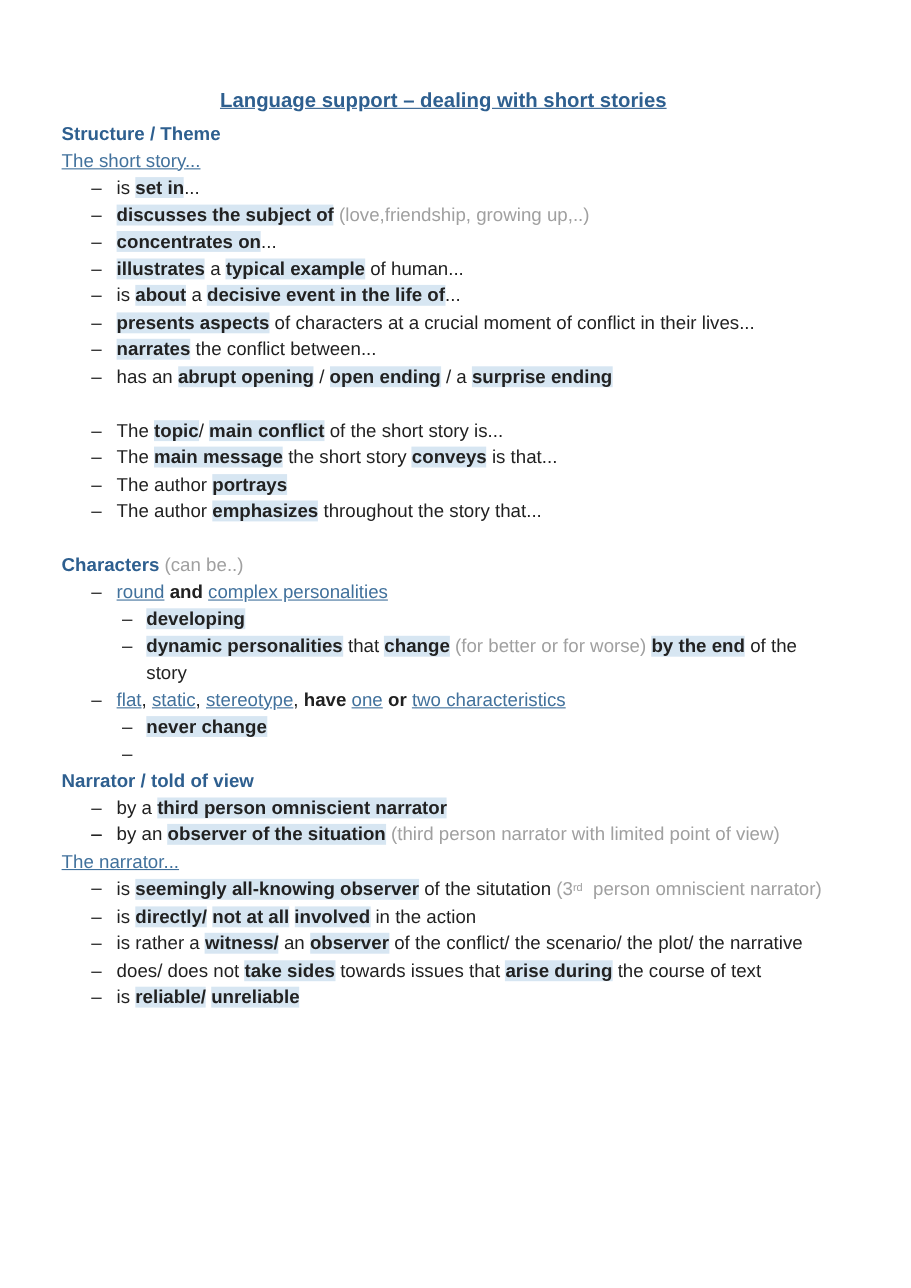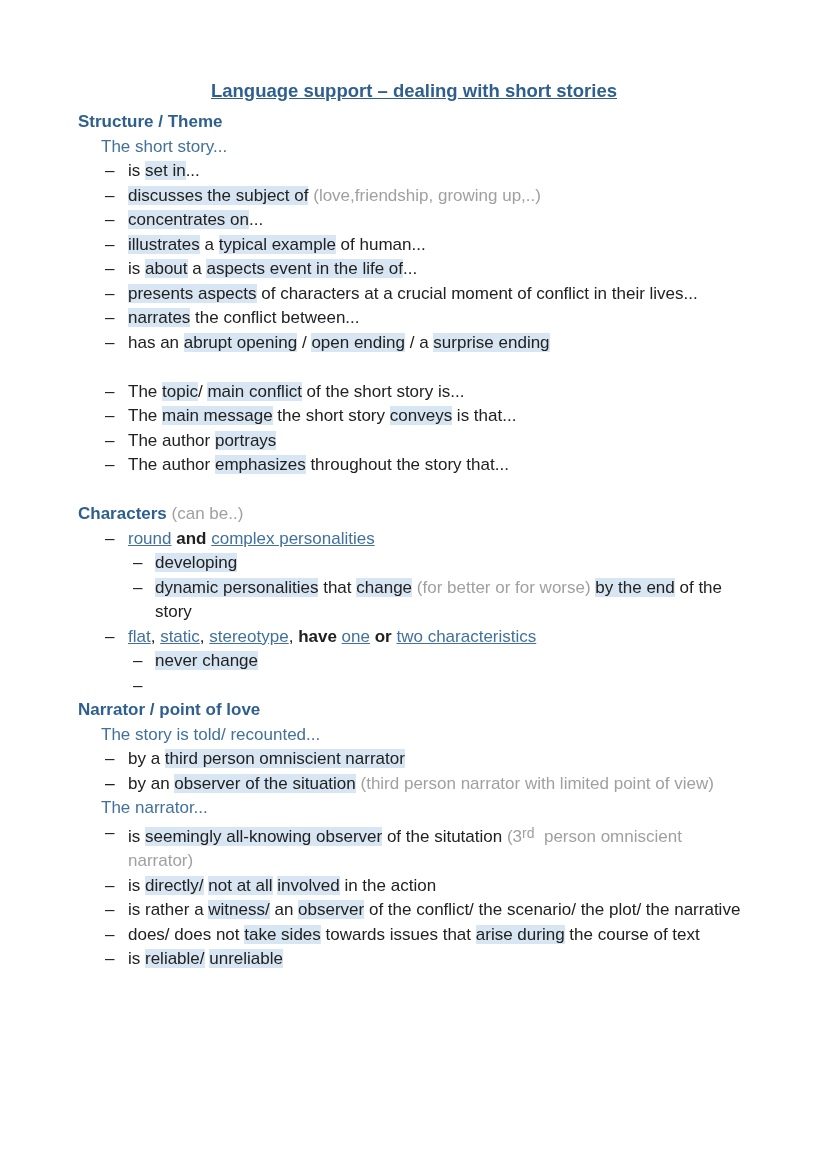--- a/index.html
+++ b/index.html
@@ -12,70 +12,70 @@
   *{box-sizing:border-box;}
   html,body{margin:0;padding:0;}
   body{
     width:828px;height:1171px;
     background:#ffffff;
     font-family:"Liberation Sans","DejaVu Sans",sans-serif;
     color:var(--text);
     overflow:hidden;
   }
   .doc{
-    padding:78px 78px 0 78px;
+    padding:78px 78px 0 56px;
     font-size:17px;
     line-height:24.5px;
   }
   .title{
     text-align:center;
     font-size:18.5px;
     font-weight:bold;
     color:var(--heading);
     text-decoration:underline;
     line-height:26px;
     margin:0 0 6px 0;
   }
   .heading{
     font-weight:bold;
     color:var(--heading);
     white-space:pre-wrap;
   }
   .heading .gray{font-weight:normal;}
   .linkline{
     color:var(--link);
-    margin-left:23px;
+    text-decoration:underline;
   }
   .spacer{height:24.5px;}
   .li{position:relative;padding-left:50px;}
   .li .dash{position:absolute;left:27px;top:0;}
   .li.lvl2{padding-left:77px;}
   .li.lvl2 .dash{left:55px;}
   .li-content{white-space:pre-wrap;}
   .seg{}
-  .hl{background:var(--hl);}
+  .hl{background:var(--hl);font-weight:bold;}
   .gray{color:var(--gray);text-align:center;}
   .link{color:var(--link);text-decoration:underline;}
   .bold{font-weight:bold;text-align:center;}
-  .sup{font-size:14px;vertical-align:4px;}
+  .sup{font-size:10px;vertical-align:4px;}
 </style>
 </head>
 <body>
 
 <div class="doc">
   <div class="title">Language support – dealing with short stories</div>
   <div>
       <div class="heading"><span class="heading-text">Structure / Theme</span></div>
       <div class="linkline">The short story...</div>
       <div class="list">
         <div class="li lvl1"><span class="dash">–</span><span class="li-content"><span class="seg">is </span><span class="seg hl">set in</span><span class="seg">...</span></span></div>
         <div class="li lvl1"><span class="dash">–</span><span class="li-content"><span class="seg hl">discusses the subject of</span><span class="seg"> </span><span class="seg gray">(love,friendship, growing up,..)</span></span></div>
         <div class="li lvl1"><span class="dash">–</span><span class="li-content"><span class="seg hl">concentrates on</span><span class="seg">...</span></span></div>
         <div class="li lvl1"><span class="dash">–</span><span class="li-content"><span class="seg hl">illustrates</span><span class="seg"> a </span><span class="seg hl">typical example</span><span class="seg"> of human...</span></span></div>
-        <div class="li lvl1"><span class="dash">–</span><span class="li-content"><span class="seg">is </span><span class="seg hl">about</span><span class="seg"> a </span><span class="seg hl">aspects event in the life of</span><span class="seg">...</span></span></div>
+        <div class="li lvl1"><span class="dash">–</span><span class="li-content"><span class="seg">is </span><span class="seg hl">about</span><span class="seg"> a </span><span class="seg hl">decisive event in the life of</span><span class="seg">...</span></span></div>
         <div class="li lvl1"><span class="dash">–</span><span class="li-content"><span class="seg hl">presents aspects</span><span class="seg"> of characters at a crucial moment of conflict in their lives...</span></span></div>
         <div class="li lvl1"><span class="dash">–</span><span class="li-content"><span class="seg hl">narrates</span><span class="seg"> the conflict between...</span></span></div>
         <div class="li lvl1"><span class="dash">–</span><span class="li-content"><span class="seg">has an </span><span class="seg hl">abrupt opening</span><span class="seg"> / </span><span class="seg hl">open ending</span><span class="seg"> / a </span><span class="seg hl">surprise ending</span></span></div>
       </div>
       <div class="spacer"></div>
       <div class="list">
         <div class="li lvl1"><span class="dash">–</span><span class="li-content"><span class="seg">The </span><span class="seg hl">topic</span><span class="seg">/ </span><span class="seg hl">main conflict</span><span class="seg"> of the short story is...</span></span></div>
         <div class="li lvl1"><span class="dash">–</span><span class="li-content"><span class="seg">The </span><span class="seg hl">main message</span><span class="seg"> the short story </span><span class="seg hl">conveys</span><span class="seg"> is that...</span></span></div>
         <div class="li lvl1"><span class="dash">–</span><span class="li-content"><span class="seg">The author </span><span class="seg hl">portrays</span></span></div>
         <div class="li lvl1"><span class="dash">–</span><span class="li-content"><span class="seg">The author </span><span class="seg hl">emphasizes</span><span class="seg"> throughout the story that...</span></span></div>
@@ -84,22 +84,21 @@
       <div class="heading"><span class="heading-text">Characters</span><span class="seg gray"> (can be..)</span></div>
       <div class="list">
         <div class="li lvl1"><span class="dash">–</span><span class="li-content"><span class="seg link">round</span><span class="seg"> </span><span class="seg bold">and</span><span class="seg"> </span><span class="seg link">complex personalities</span></span></div>
         <div class="li lvl2"><span class="dash">–</span><span class="li-content"><span class="seg hl">developing</span></span></div>
         <div class="li lvl2"><span class="dash">–</span><span class="li-content"><span class="seg hl">dynamic personalities</span><span class="seg"> that </span><span class="seg hl">change</span><span class="seg"> </span><span class="seg gray">(for better or for worse)</span><span class="seg"> </span><span class="seg hl">by the end</span><span class="seg"> of the story</span></span></div>
         <div class="li lvl1"><span class="dash">–</span><span class="li-content"><span class="seg link">flat</span><span class="seg">, </span><span class="seg link">static</span><span class="seg">, </span><span class="seg link">stereotype</span><span class="seg">, </span><span class="seg bold">have</span><span class="seg"> </span><span class="seg link">one</span><span class="seg"> </span><span class="seg bold">or</span><span class="seg"> </span><span class="seg link">two characteristics</span></span></div>
         <div class="li lvl2"><span class="dash">–</span><span class="li-content"><span class="seg hl">never change</span></span></div>
         <div class="li lvl2"><span class="dash">–</span></div>
       </div>
       <div class="spacer"></div>
-      <div class="heading"><span class="heading-text">Narrator / point of love</span></div>
-      <div class="linkline">The story is told/ recounted...</div>
+      <div class="heading"><span class="heading-text">Narrator / told of view</span></div>
       <div class="list">
         <div class="li lvl1"><span class="dash">–</span><span class="li-content"><span class="seg">by a </span><span class="seg hl">third person omniscient narrator</span></span></div>
         <div class="li lvl1"><span class="dash">–</span></div>
         <div class="li lvl1"><span class="dash">–</span><span class="li-content"><span class="seg">by an </span><span class="seg hl">observer of the situation</span><span class="seg"> </span><span class="seg gray">(third person narrator with limited point of view)</span></span></div>
       </div>
       <div class="linkline">The narrator...</div>
       <div class="list">
         <div class="li lvl1"><span class="dash">–</span><span class="li-content"><span class="seg">is </span><span class="seg hl">seemingly all-knowing observer</span><span class="seg"> of the situtation </span><span class="seg gray">(3</span><span class="seg gray sup">rd</span><span class="seg gray">  person omniscient narrator)</span></span></div>
         <div class="li lvl1"><span class="dash">–</span><span class="li-content"><span class="seg">is </span><span class="seg hl">directly/</span><span class="seg"> </span><span class="seg hl">not at all</span><span class="seg"> </span><span class="seg hl">involved</span><span class="seg"> in the action</span></span></div>
         <div class="li lvl1"><span class="dash">–</span><span class="li-content"><span class="seg">is rather a </span><span class="seg hl">witness/</span><span class="seg"> an </span><span class="seg hl">observer</span><span class="seg"> of the conflict/ the scenario/ the plot/ the narrative</span></span></div>

